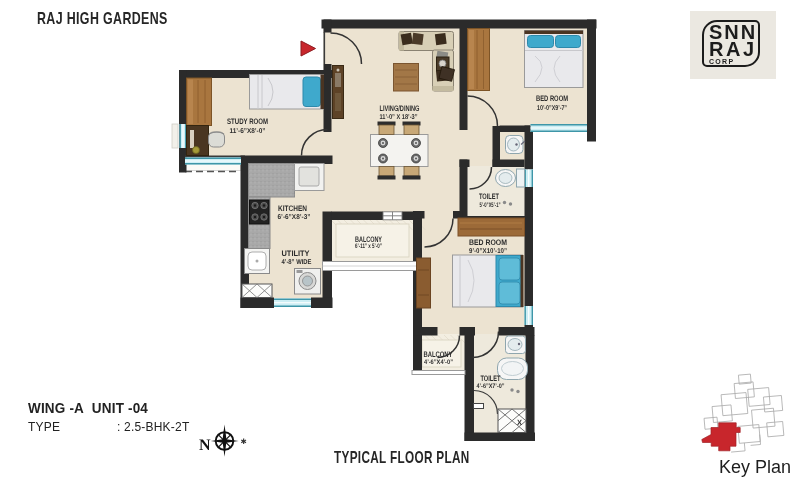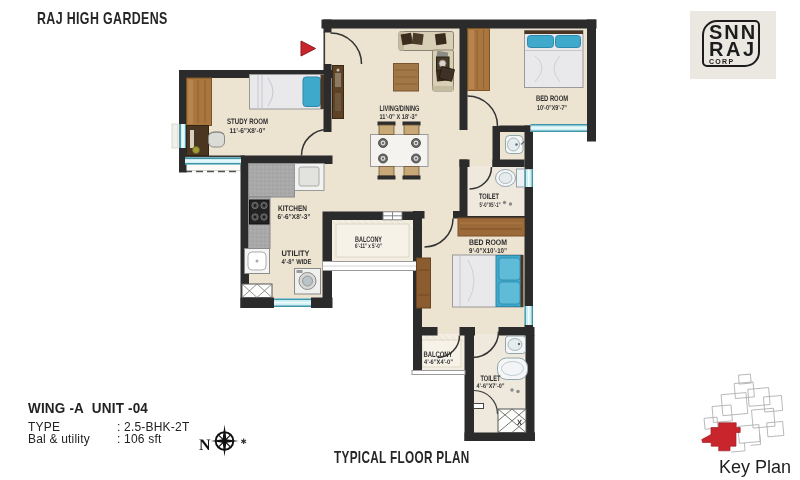--- a/index.html
+++ b/index.html
@@ -439,19 +439,18 @@
         </g>
 
 <polygon fill="#c8262c" stroke="#a02125" stroke-width="0.7" points="701.8,439.5 711,434.5 711,427.5 718.7,427.5 718.7,422.8 736.2,422.8 736.2,427.5 740.2,427.5 740.2,432.5 736,432.5 736,446.2 730,446.2 730,450.8 718.7,450.8 718.7,446.2 711.2,446.2 711.2,442.5 702.5,442.5"></polygon>
 </g>
 </svg>
 
 <div class="abs" style="left:28px;top:399px;font-size:15px;font-weight:bold;color:#222;letter-spacing:0.2px;transform:scaleX(0.9);transform-origin:0 0;">WING -A&nbsp; UNIT -04</div>
 
 <div class="abs" style="left:28px;top:415px;width:220px;font-size:12px;color:#222;line-height:11.9px;letter-spacing:0.2px;white-space:nowrap;margin-top:7px;">
 <div style="position:relative;height:12px;"><span>TYPE</span><span style="position:absolute;left:89px;">: 2.5-BHK-2T</span></div>
-<div style="position:relative;height:12px;"><span>Bal &amp; utility</span><span style="position:absolute;left:89px;">: 106 sft</span></div>
 </div>
 
 <div class="abs" style="left:334px;top:448px;font-size:17px;font-weight:bold;color:#262626;letter-spacing:0.5px;transform:scaleX(0.69);transform-origin:0 0;">TYPICAL FLOOR PLAN</div>
 
 <div class="abs" style="left:719px;top:457px;font-size:18px;color:#1e1e1e;">Key Plan</div>
 </div>
 
 </body></html>

